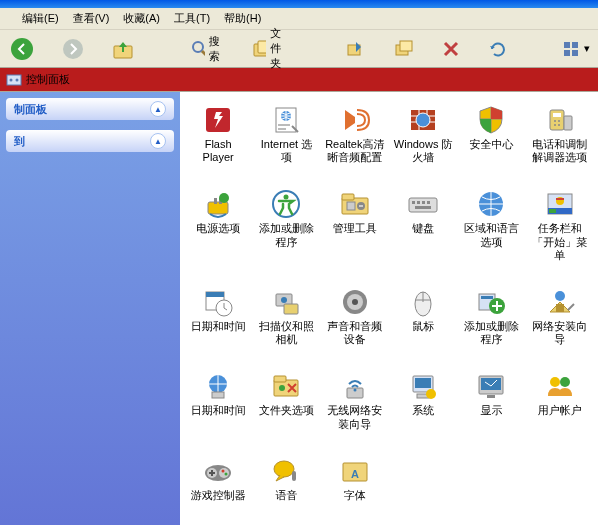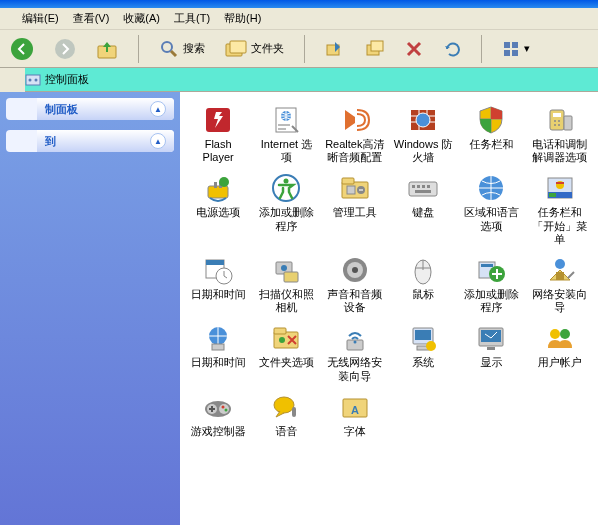--- a/index.html
+++ b/index.html
@@ -3,38 +3,38 @@
 <meta charset="utf-8">
 <style>
 * { margin: 0; padding: 0; box-sizing: border-box; font-family: "Tahoma", "SimSun", sans-serif; font-size: 11px; }
 body { width: 598px; height: 525px; background: #ece9d8; overflow: hidden; }
 
 .titlebar { height: 8px; background: linear-gradient(#0058e6,#2a8aef); }
 
 .menubar { height: 22px; background: #ece9d8; display: flex; align-items: center; padding-left: 22px; border-bottom: 1px solid #d6d2c2; }
 .menubar span { margin-right: 14px; cursor: default; }
 
-.toolbar { height: 38px; background: #ece9d8; display: flex; align-items: center; padding: 0 6px; border-bottom: 1px solid #aca899; gap: 12px; }
+.toolbar { height: 38px; background: #ece9d8; display: flex; align-items: center; padding: 0 6px; border-bottom: 1px solid #aca899; gap: 20px; }
 .tbtn { display: flex; align-items: center; height: 30px; padding: 0 4px; border-radius: 3px; }
 .tsep { width: 1px; height: 28px; background: #aca899; margin: 0 4px; }
 .tlabel { margin-left: 4px; }
 
-.addressbar { height: 24px; background: #5eead4; display: flex; align-items: center; padding-left: 0; border-bottom: 1px solid #aca899; margin-left: 25px; }
+.addressbar { height: 24px; background: #b91c1c; display: flex; align-items: center; padding-left: 6px; border-bottom: 1px solid #aca899; }
 .addr-icon { margin-right: 4px; }
 
 .content { display: flex; height: calc(525px - 8px - 22px - 38px - 24px); }
 .sidebar { width: 180px; background: linear-gradient(#7aa1e6,#6375d6); padding: 6px; }
-.panel { background: #eff3ff; border-radius: 4px; margin-bottom: 10px; overflow: hidden; padding-left: 31px; }
+.panel { background: #eff3ff; border-radius: 4px; margin-bottom: 10px; overflow: hidden; }
 .panel-hd { background: linear-gradient(#fff,#c6d3f7); height: 22px; display: flex; align-items: center; justify-content: space-between; padding: 0 8px; font-weight: bold; color: #215dc6; }
 .panel-bd { padding: 8px 10px; }
 .panel-link { color: #215dc6; cursor: pointer; }
 .collapse-btn { width: 16px; height: 16px; border-radius: 50%; background: #fff; border: 1px solid #a6c2f0; display: flex; align-items: center; justify-content: center; color: #215dc6; font-size: 8px; }
 
 .main { flex: 1; background: #fff; overflow: auto; padding: 10px 6px; }
-.grid { display: grid; grid-template-columns: repeat(6, 1fr); gap: 4px 4px; }
+.grid { display: grid; grid-template-columns: repeat(6, 1fr); gap: 20px 4px; }
 .item { display: flex; flex-direction: column; align-items: center; text-align: center; cursor: pointer; padding: 2px; }
 .icon32 { width: 32px; height: 32px; display: flex; align-items: center; justify-content: center; }
 .lbl { margin-top: 2px; line-height: 1.2; max-width: 62px; word-break: break-word; }
 
 svg { display: block; }
 </style>
 </head>
 <body>
 
 <div class="titlebar"></div>
@@ -190,21 +190,21 @@
         </div>
         <div class="item">
           <div class="icon32">
             <svg width="32" height="32" viewBox="0 0 32 32">
               <path d="M16 3l11 4v8q0 10-11 14Q5 25 5 15V7z" fill="#f0c000" stroke="#888"></path>
               <path d="M16 3v26M5 15h22" stroke="#888"></path>
               <path d="M16 3l11 4v8h-11z" fill="#d04030"></path>
               <path d="M5 15h11v14Q5 25 5 15" fill="#3ca33c"></path>
             </svg>
           </div>
-          <div class="lbl">任务栏和</div>
+          <div class="lbl">安全中心</div>
         </div>
         <div class="item">
           <div class="icon32">
             <svg width="32" height="32" viewBox="0 0 32 32">
               <rect x="6" y="6" width="14" height="20" rx="2" fill="#e8d070" stroke="#888"></rect>
               <rect x="9" y="9" width="8" height="4" fill="#fff"></rect>
               <circle cx="11" cy="17" r="1" fill="#888"></circle>
               <circle cx="15" cy="17" r="1" fill="#888"></circle>
               <circle cx="11" cy="21" r="1" fill="#888"></circle>
               <circle cx="15" cy="21" r="1" fill="#888"></circle>

